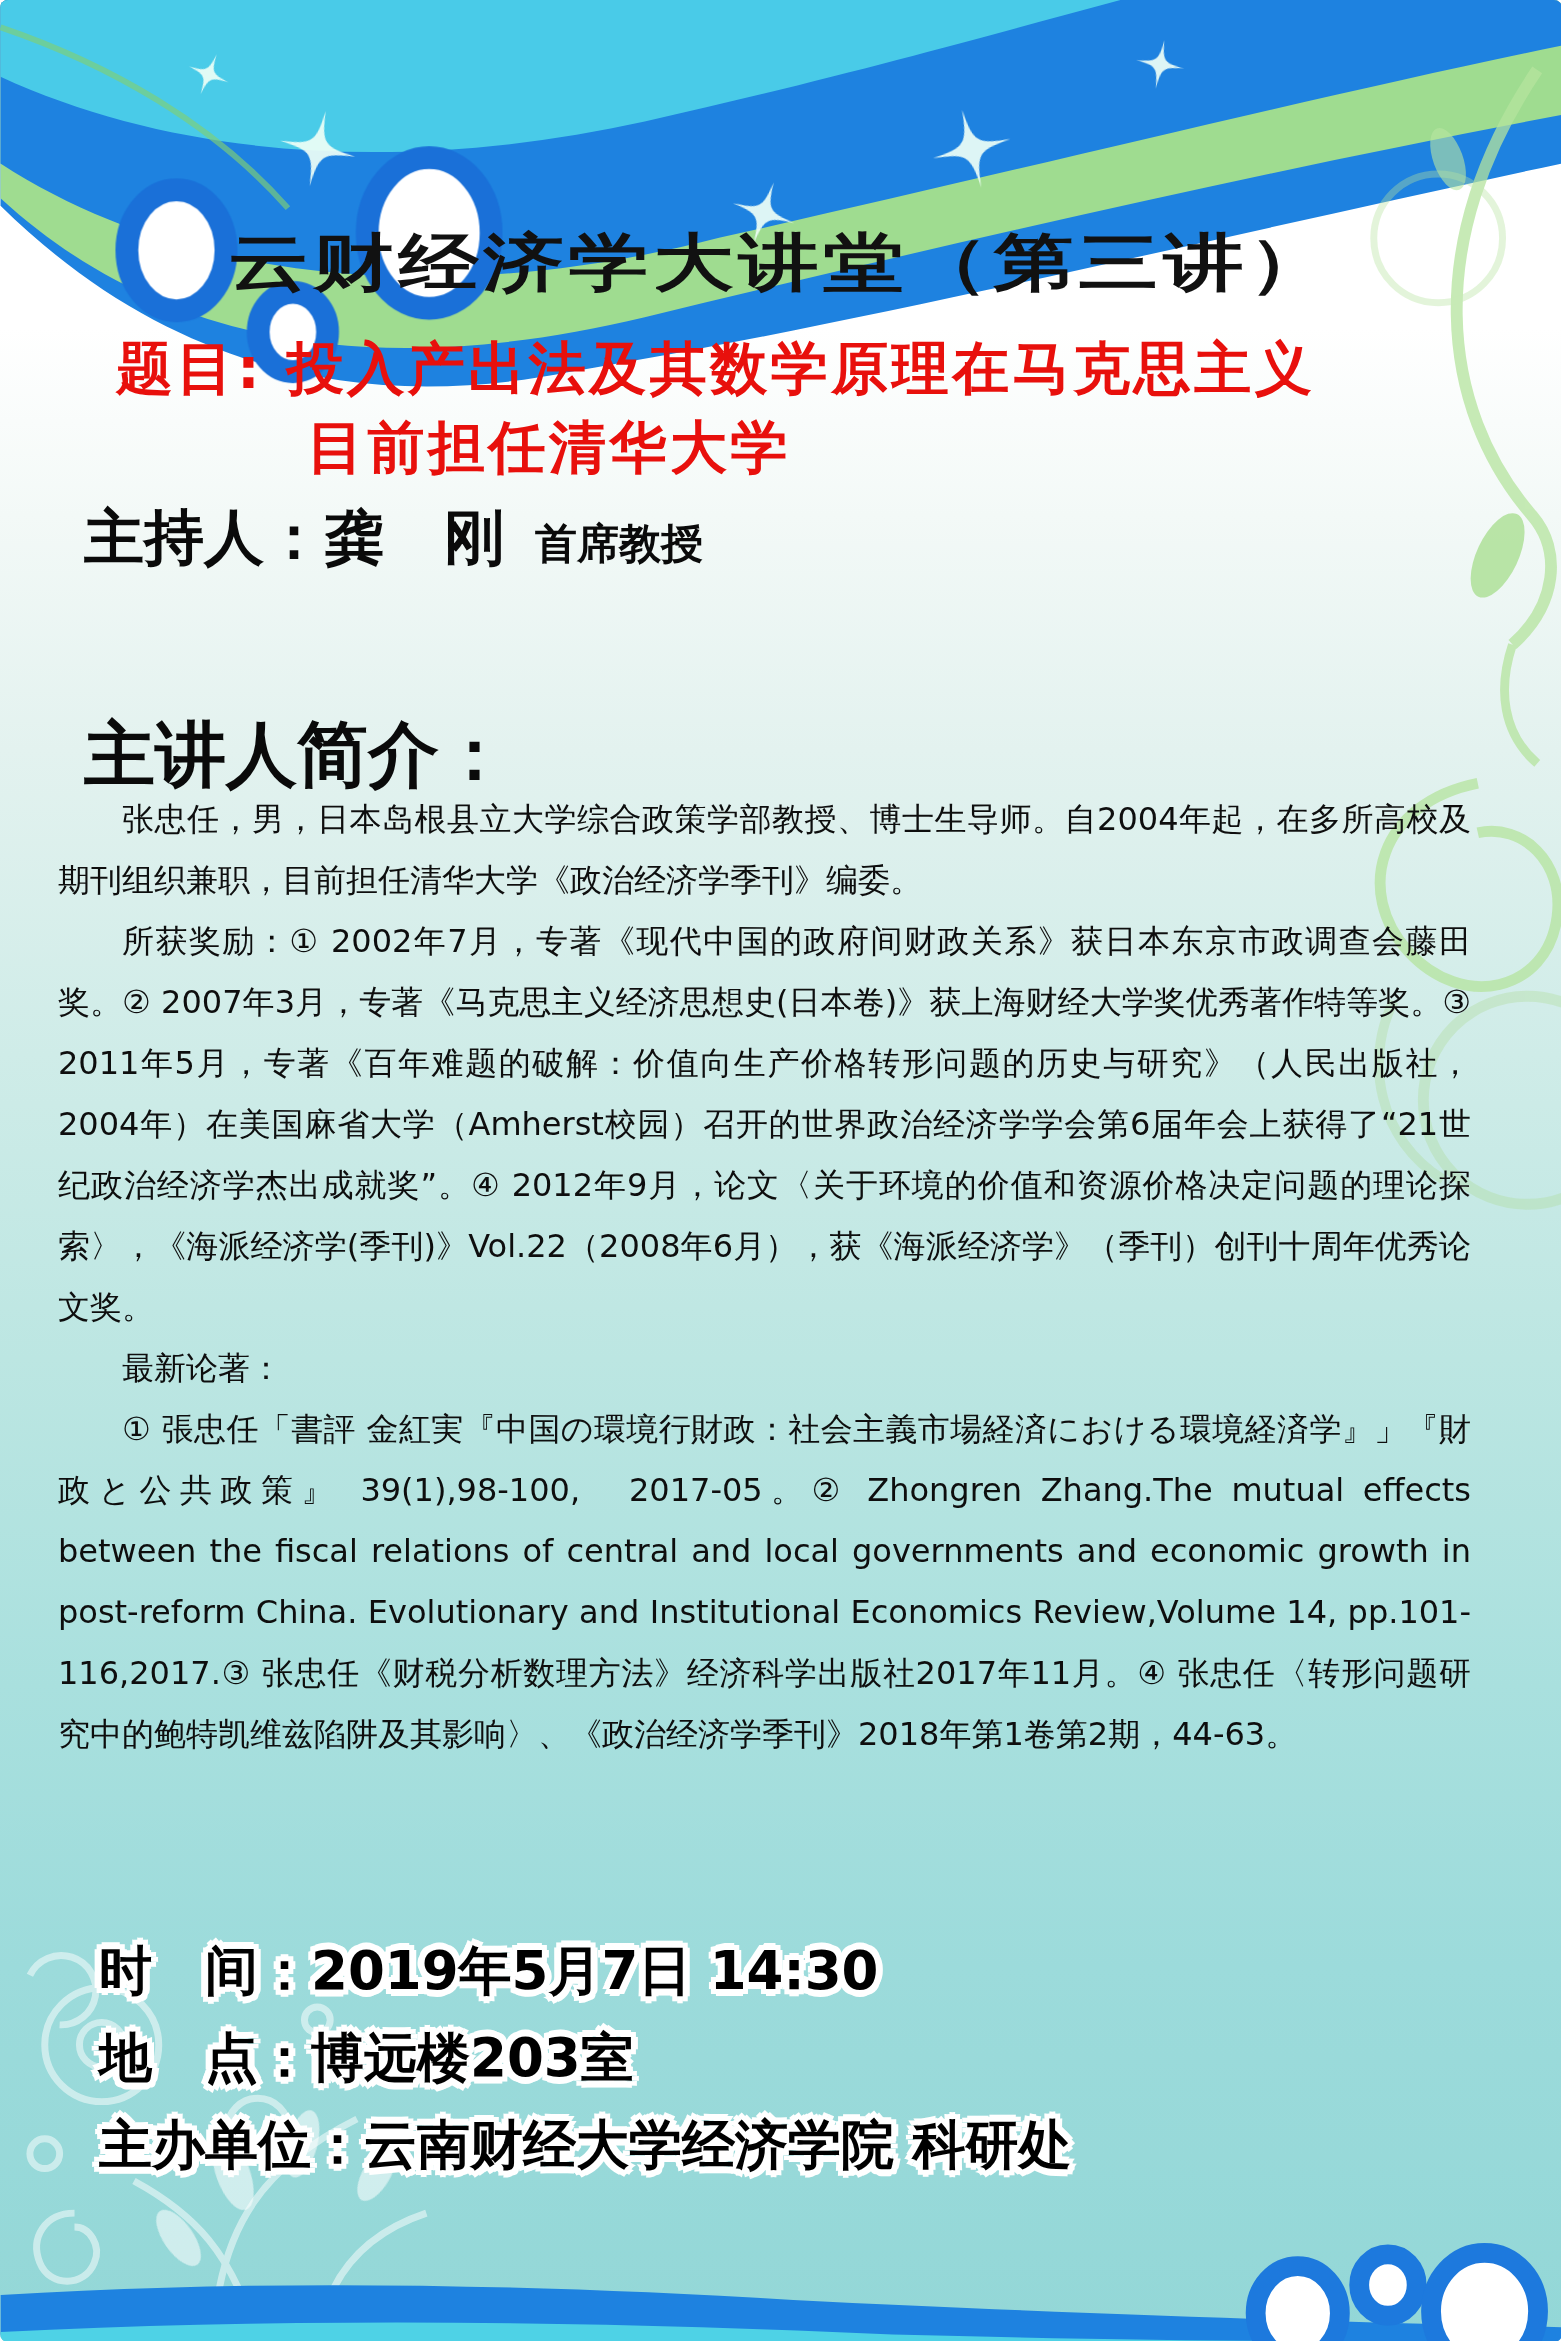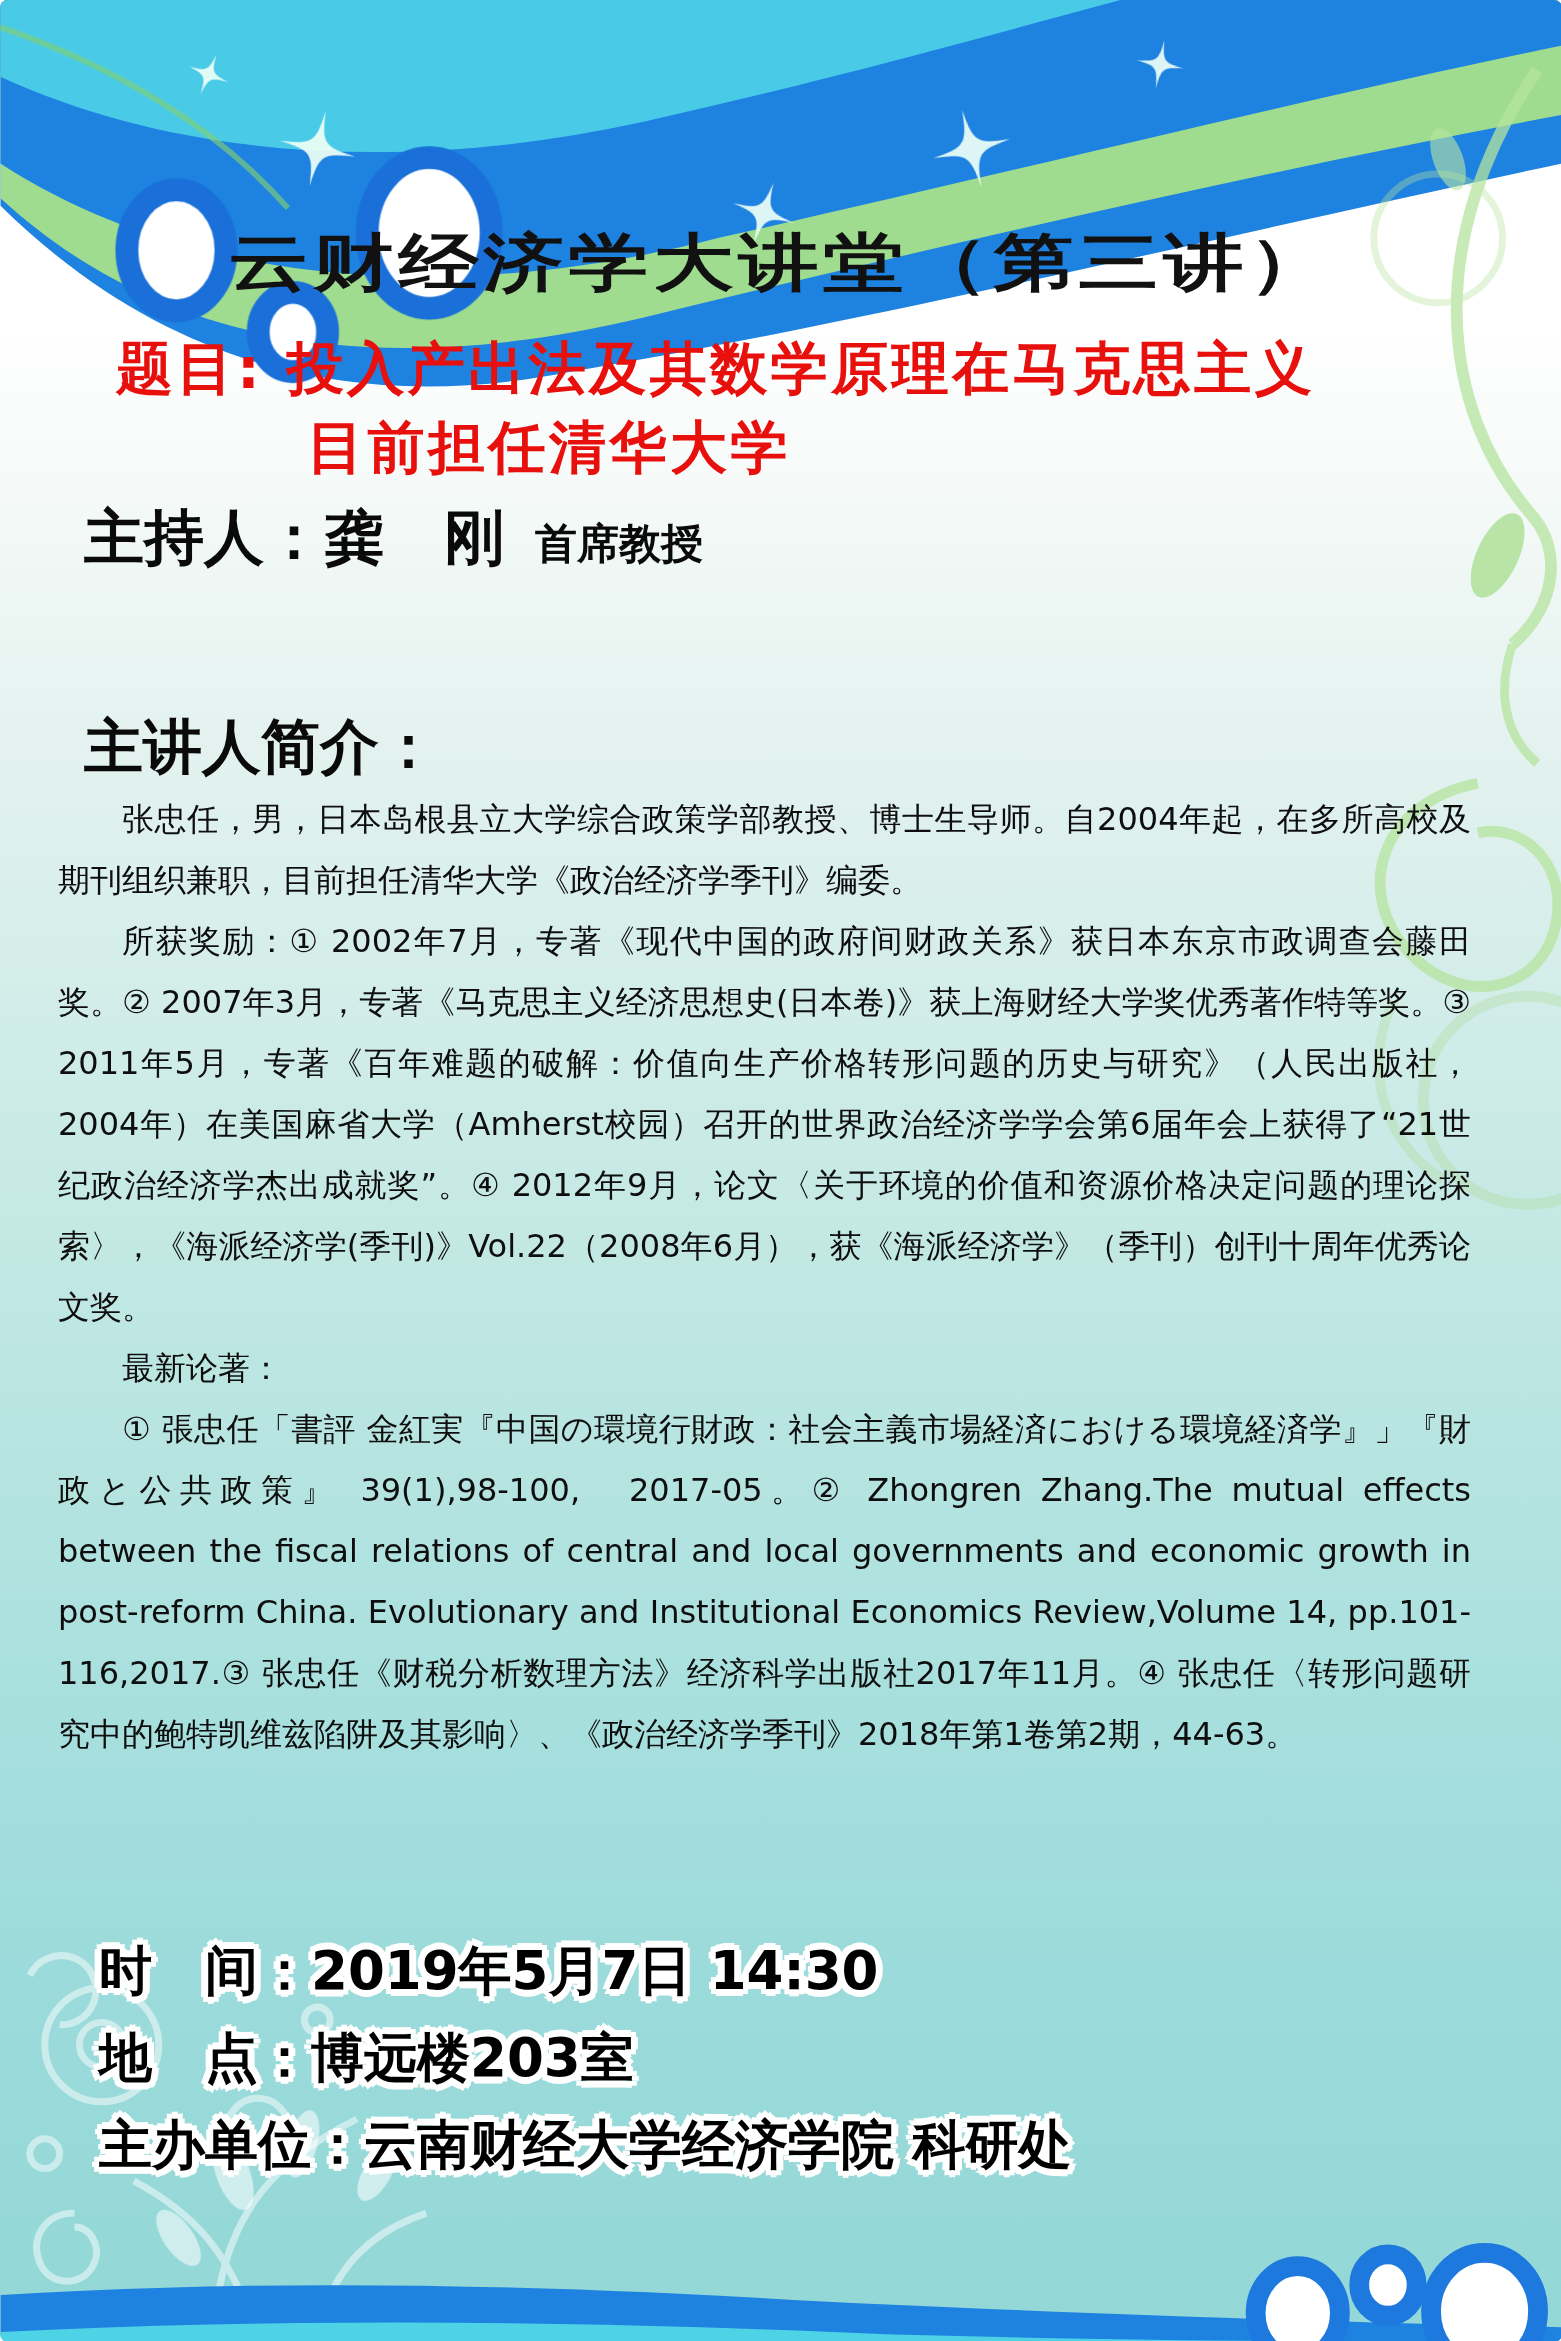--- a/index.html
+++ b/index.html
@@ -66,21 +66,21 @@
     font-weight:700;
     font-size:42px;
     margin-left:31px;
     color:#0a0a0a;
   }
 
   
   .bio-heading{
     top:708px;left:84px;
     font-weight:900;
-    font-size:59px;
+    font-size:71px;
     color:#0a0a0a;
     white-space:nowrap;
   }
   .bio{
     top:789px;left:58px;width:1413px;
     font-size:32px;
     line-height:61px;
     text-align:justify;
     color:#0e0e0e;
     font-weight:500;

